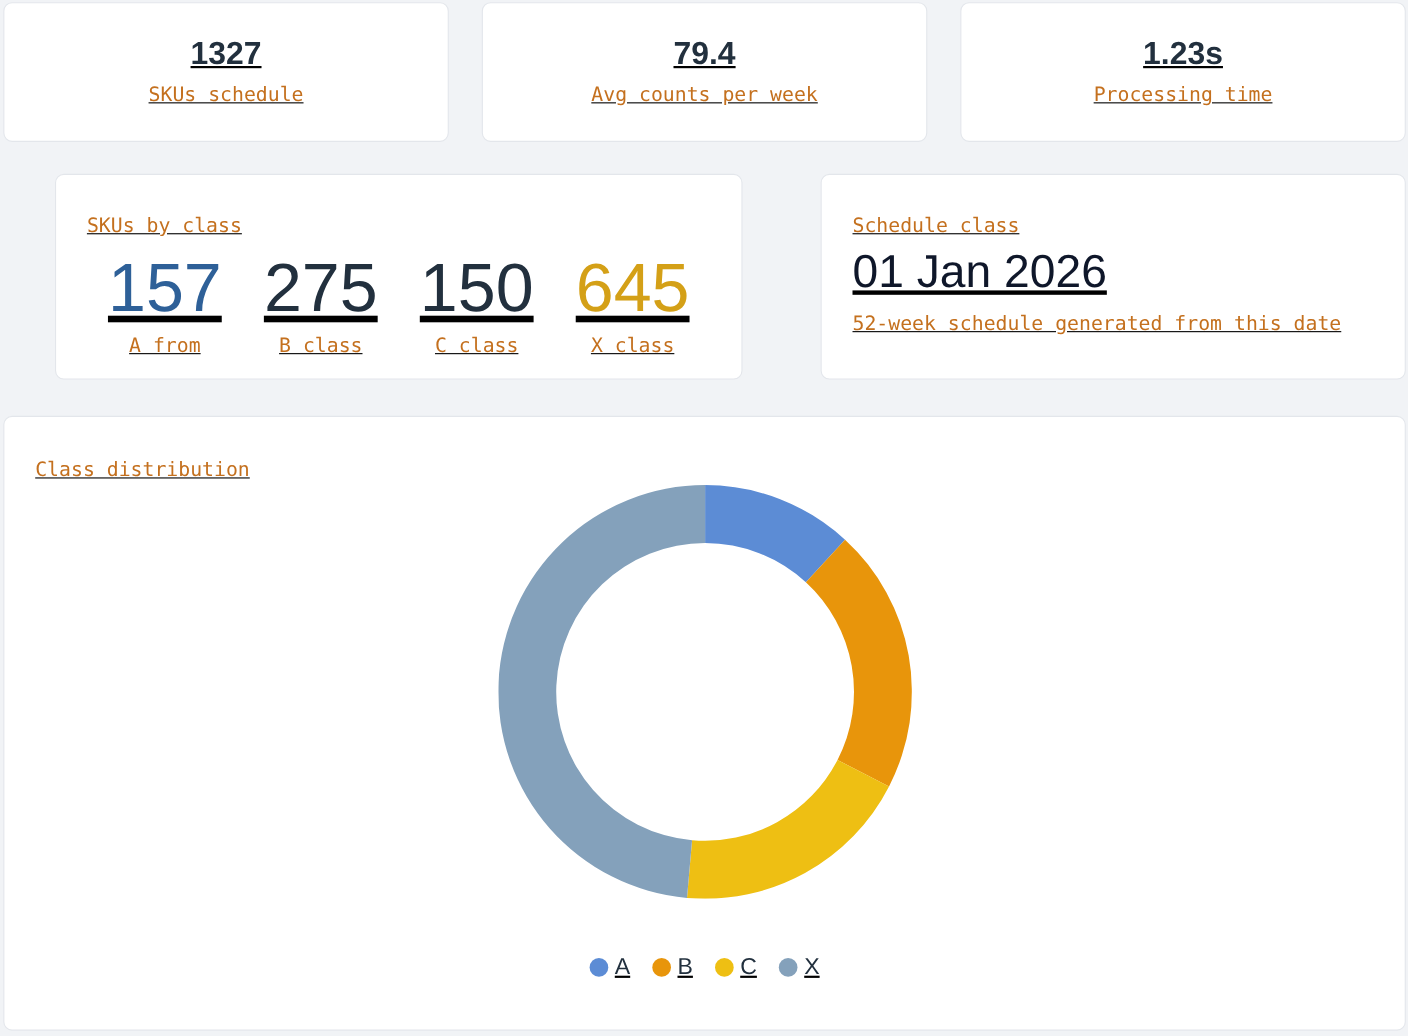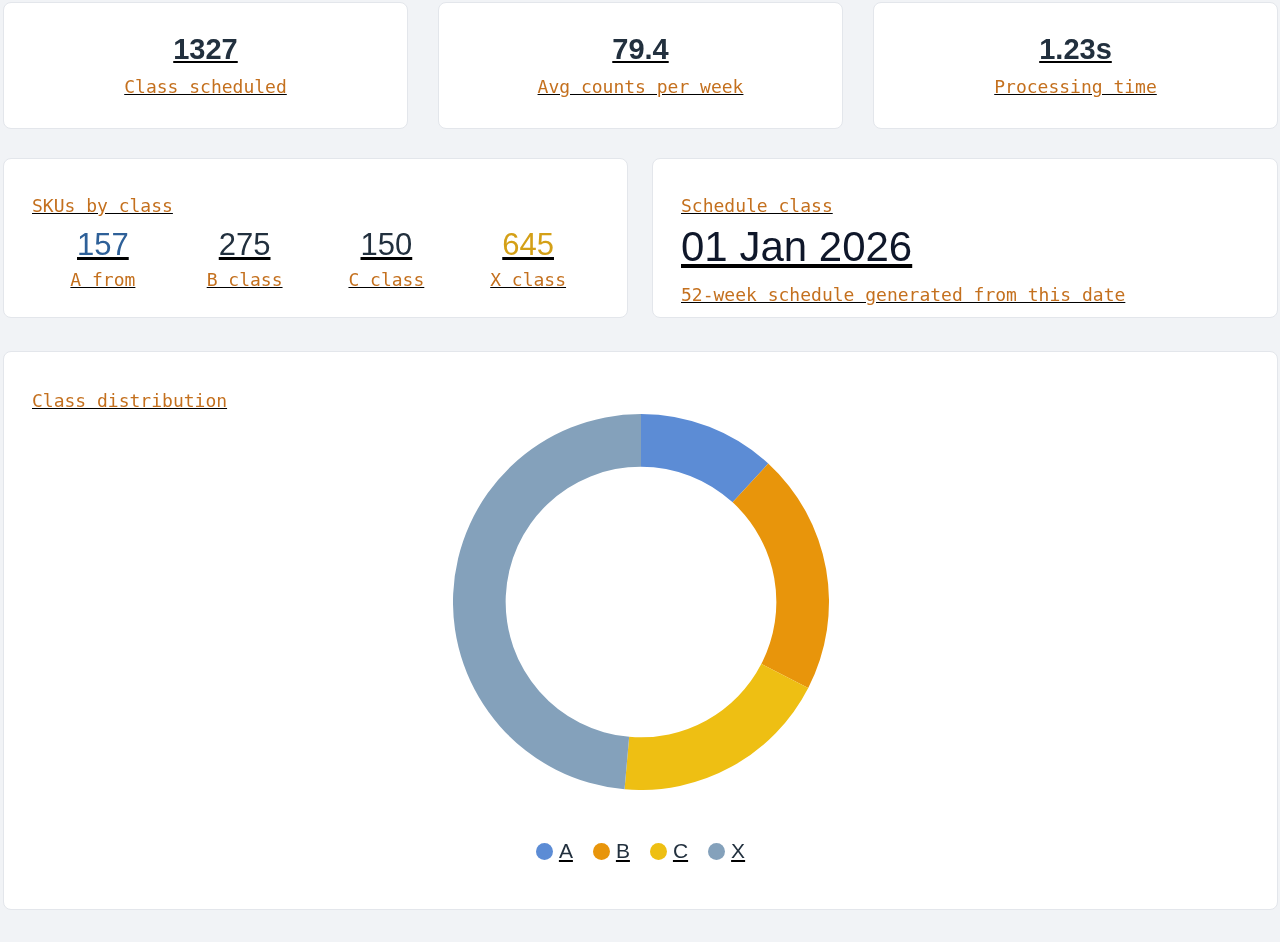--- a/index.html
+++ b/index.html
@@ -28,30 +28,30 @@
     color: #22303e; text-align: center; line-height: 1.1;
   }
   .stat-label {
     font-family: "DejaVu Sans Mono", monospace;
     font-size: 18px; color: #c4701e;
     text-align: center; margin-top: 11px;
   }
 
   
   .row2 { display: flex; gap: 24px; margin-top: 29px; }
-  .row2 .card { height: 160px; padding: 36px 28px 0 28px; }
+  .row2 .card { height: 187px; padding: 36px 28px 0 28px; margin-left: 47px; }
   .sku-card { width: 625px; }
   .schedule-card { flex: 1; }
   .card-title {
     font-family: "DejaVu Sans Mono", monospace;
     font-size: 18px; color: #c4701e; line-height: 22px;
   }
   .metrics { display: flex; margin-top: 10px; }
   .metric { flex: 1; text-align: center; }
-  .metric-value { font-size: 31px; line-height: 1.15; color: #22303e; }
+  .metric-value { font-size: 62px; line-height: 1.15; color: #22303e; }
   .metric-label {
     font-family: "DejaVu Sans Mono", monospace;
     font-size: 18px; color: #c4701e; margin-top: 6px;
   }
   .schedule-date {
     font-size: 42px; line-height: 48px;
     color: #0f172a; margin-top: 6px;
   }
   .schedule-caption {
     font-family: "DejaVu Sans Mono", monospace;
@@ -76,21 +76,21 @@
   .legend-label { font-size: 21px; color: #22303e; line-height: 26px; }
 </style>
 </head>
 <body>
 
 <div class="page">
 
   <div class="row1">
     <div class="card stat-card">
       <div class="stat-value">1327</div>
-      <div class="stat-label">Class scheduled</div>
+      <div class="stat-label">SKUs schedule</div>
     </div>
     <div class="card stat-card">
       <div class="stat-value">79.4</div>
       <div class="stat-label">Avg counts per week</div>
     </div>
     <div class="card stat-card">
       <div class="stat-value">1.23s</div>
       <div class="stat-label">Processing time</div>
     </div>
   </div>

